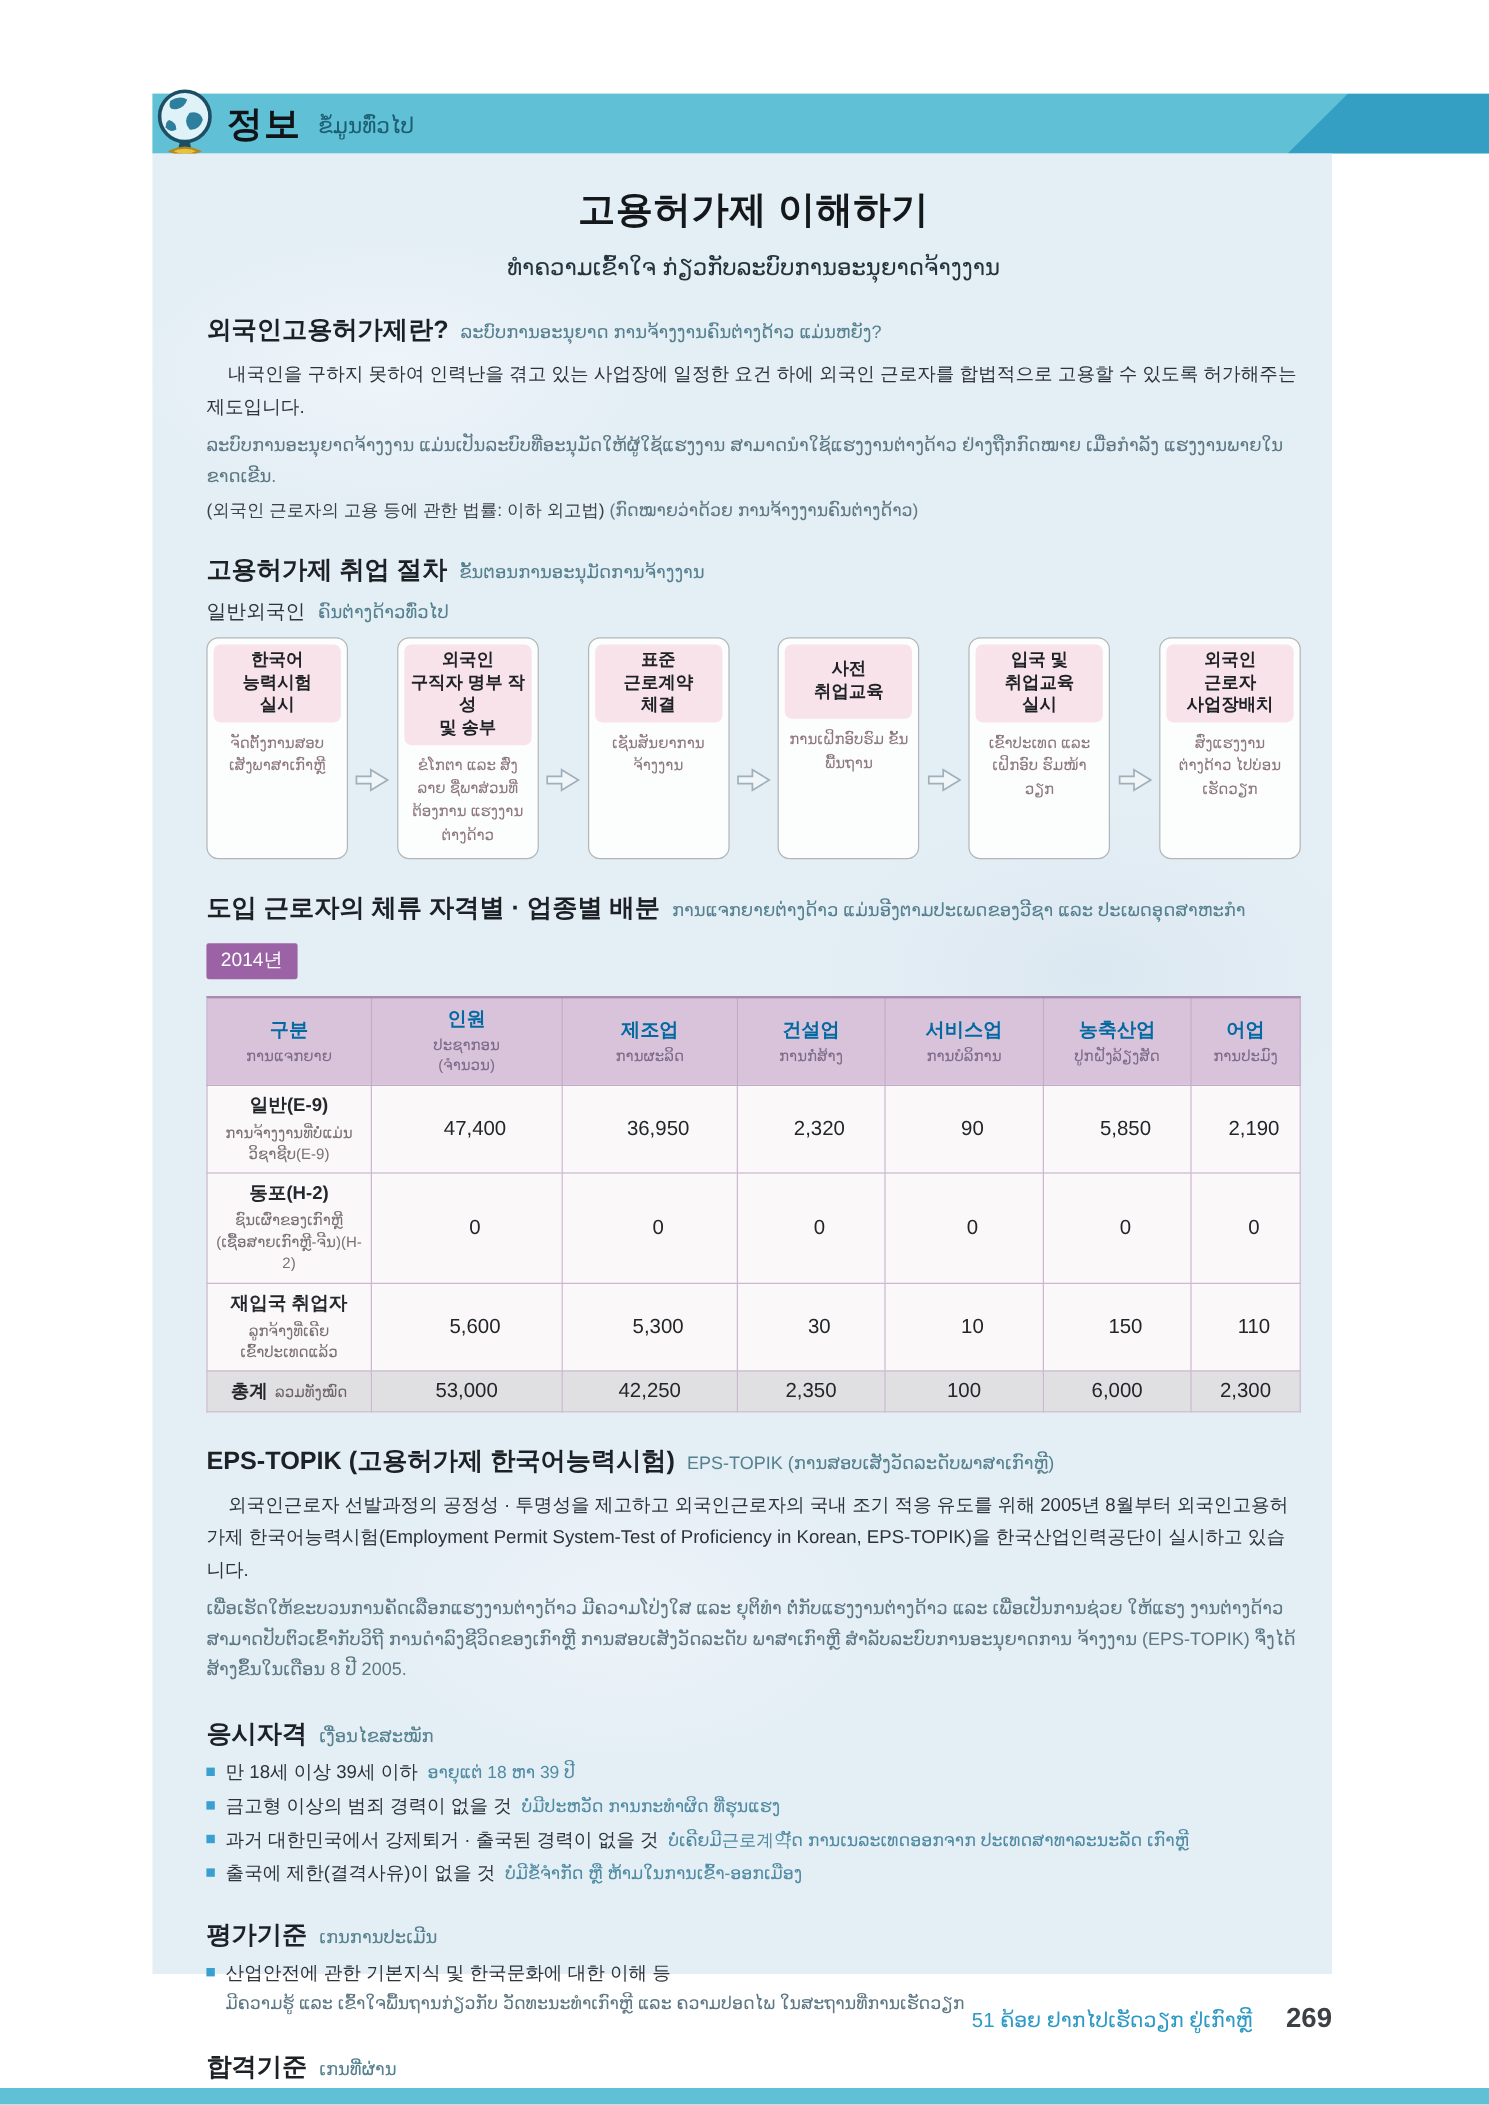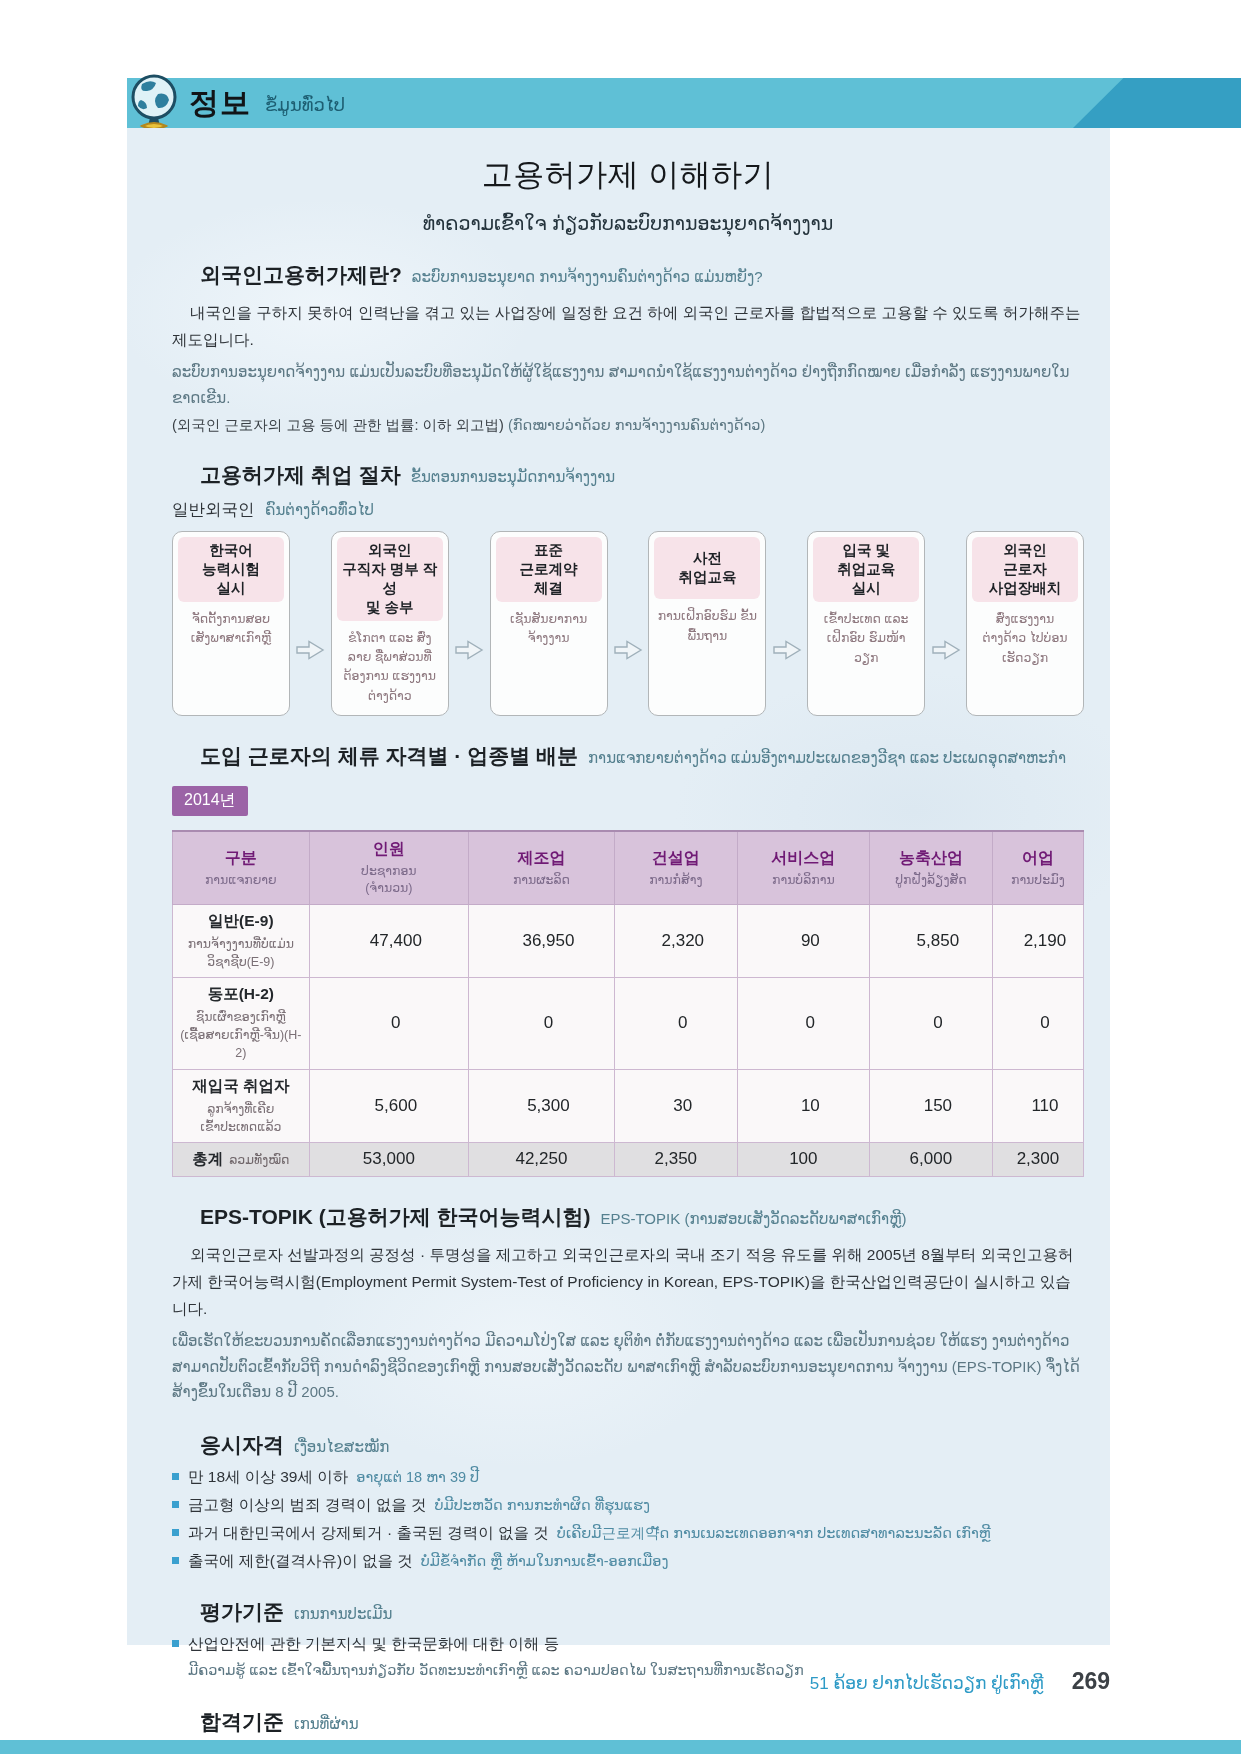--- a/index.html
+++ b/index.html
@@ -17,24 +17,24 @@
   .globe { position:absolute; left:1px; top:-6px; width:52px; height:62px; }
 
   
   .content { position:absolute; left:127px; top:128px; width:983px; height:1517px;
              background:#e4eef5;
              background-image:radial-gradient(ellipse 300px 160px at 20% 12%, #eef5fa 0%, rgba(238,245,250,0) 70%),
                               radial-gradient(ellipse 340px 200px at 80% 45%, #dce8f1 0%, rgba(220,232,241,0) 70%),
                               radial-gradient(ellipse 300px 180px at 40% 80%, #edf4f9 0%, rgba(237,244,249,0) 70%);
              padding:16px 26px 0 45px; }
 
-  .doc-title { text-align:center; font-size:31px; font-weight:normal; color:#15181b; margin-top:10px; letter-spacing:0.5px; }
+  .doc-title { text-align:center; font-size:31px; font-weight:bold; color:#15181b; margin-top:10px; letter-spacing:0.5px; }
   .doc-sub { text-align:center; font-size:19px; color:#24333c; margin-top:16px; }
 
-  .sec-head { margin-top:26px; display:flex; align-items:baseline; gap:10px; flex-wrap:wrap;margin-left:28px; }
+  .sec-head { margin-top:26px; display:flex; align-items:baseline; gap:10px; flex-wrap:wrap; }
   .sec-head .ko { font-size:21px; font-weight:bold; color:#1c2125; }
   .sec-head .lo { font-size:15px; color:#55808f; }
 
   .p-ko { font-size:15.5px; color:#2e3338; line-height:1.75; margin-top:10px; text-indent:18px; }
   .p-lo { font-size:15px; color:#5d7884; line-height:1.7; margin-top:6px; }
   .p-note { font-size:14.5px; margin-top:6px; color:#3a4046; }
   .p-note .lo { color:#5d7884; }
 
   .subline { margin-top:10px; font-size:16.5px; color:#2e3338; }
   .subline .lo { font-size:15px; color:#55808f; margin-left:6px; }
@@ -48,21 +48,21 @@
   .fdesc { flex:1; display:flex; align-items:flex-start; justify-content:center; text-align:center;
            font-size:12.5px; color:#8d777e; line-height:1.55; padding:8px 3px 4px; }
   .farrow { flex:1; display:flex; align-items:center; justify-content:center; padding-top:52px; }
 
   
   .badge { display:inline-block; margin-top:16px; background:#9b63a6; color:#ffffff; font-size:16px;
            padding:4px 12px 5px; border-radius:2px; }
   table.dist { width:100%; margin-top:14px; border-collapse:collapse; border-top:2px solid #a98bb0; }
   table.dist th { background:#d8c3db; border:1px solid #c3abc8; border-top:none; padding:7px 2px; }
   table.dist td { background:#faf8f9; border:1px solid #cdb8d1; padding:6px 2px; text-align:center; }
-  table.dist .thko { font-size:16px; font-weight:bold; color:#701a75; }
+  table.dist .thko { font-size:16px; font-weight:bold; color:#0369a1; }
   table.dist .thlo { font-size:12.5px; font-weight:normal; color:#7c6a8a; margin-top:3px; white-space:pre-line; line-height:1.35; }
   table.dist .rlko { font-size:15.5px; font-weight:bold; color:#24282c; }
   table.dist .rllo { font-size:12.5px; color:#7a6f75; margin-top:3px; white-space:pre-line; line-height:1.45; }
   table.dist td.val { font-size:17px; color:#222629;padding-left:16px; }
   table.dist tr.total td { background:#e0dfe1; padding:6px 2px; }
   table.dist tr.total .tko { font-size:15.5px; font-weight:bold; color:#24282c; }
   table.dist tr.total .tlo { font-size:12.5px; color:#6e6468; margin-left:6px; }
 
   
   .bullets { margin-top:8px; }

